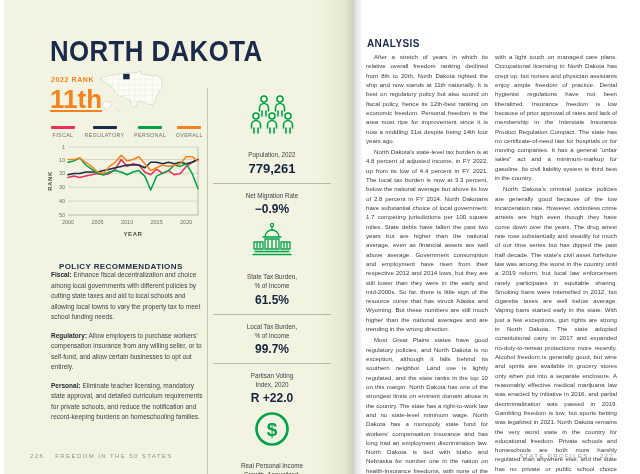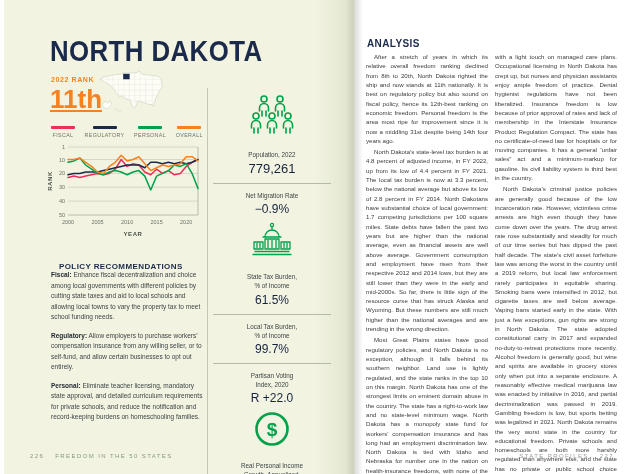--- a/index.html
+++ b/index.html
@@ -38,21 +38,21 @@
   .policy-list b{color:#1e2530;}
 
   .footer-left{position:absolute;left:26px;bottom:15px;font-size:6px;color:#87997f;letter-spacing:1.4px;}
   .footer-left .pnum{margin-right:8px;color:#87997f;}
 
   
   .stats{position:absolute;left:203px;top:88px;width:128px;display:flex;flex-direction:column;
     align-items:center;border-left:1px solid #c3c7b3;padding-top:2px;}
   .stat-icon{margin:5px 0 3px 0;}
   .stat-label{margin-top:6px;font-size:6.3px;line-height:1.45;color:#3f4347;text-align:center;}
-  .stat-value{margin-top:2px;font-size:12px;font-weight:400;color:#16233f;}
+  .stat-value{margin-top:2px;font-size:12px;font-weight:700;color:#16233f;}
   .stat-value.big{font-size:13px;}
   .stat-divider{width:118px;height:1px;background:#b6bba9;margin:7px 0 1px 0;}
 
   
   .page-right{position:absolute;left:354px;top:0;width:286px;height:474px;background:#ffffff;}
   .page-right::before{content:"";position:absolute;left:0;top:0;bottom:0;width:9px;
     background:linear-gradient(to right, rgba(60,60,50,0.20), rgba(60,60,50,0));}
   .analysis-heading{position:absolute;left:13px;top:38px;margin:0;font-size:10px;font-weight:800;
     color:#1b2a4b;letter-spacing:0.4px;}
   .cols{position:absolute;left:12px;top:52px;width:252px;display:flex;gap:7px;}

